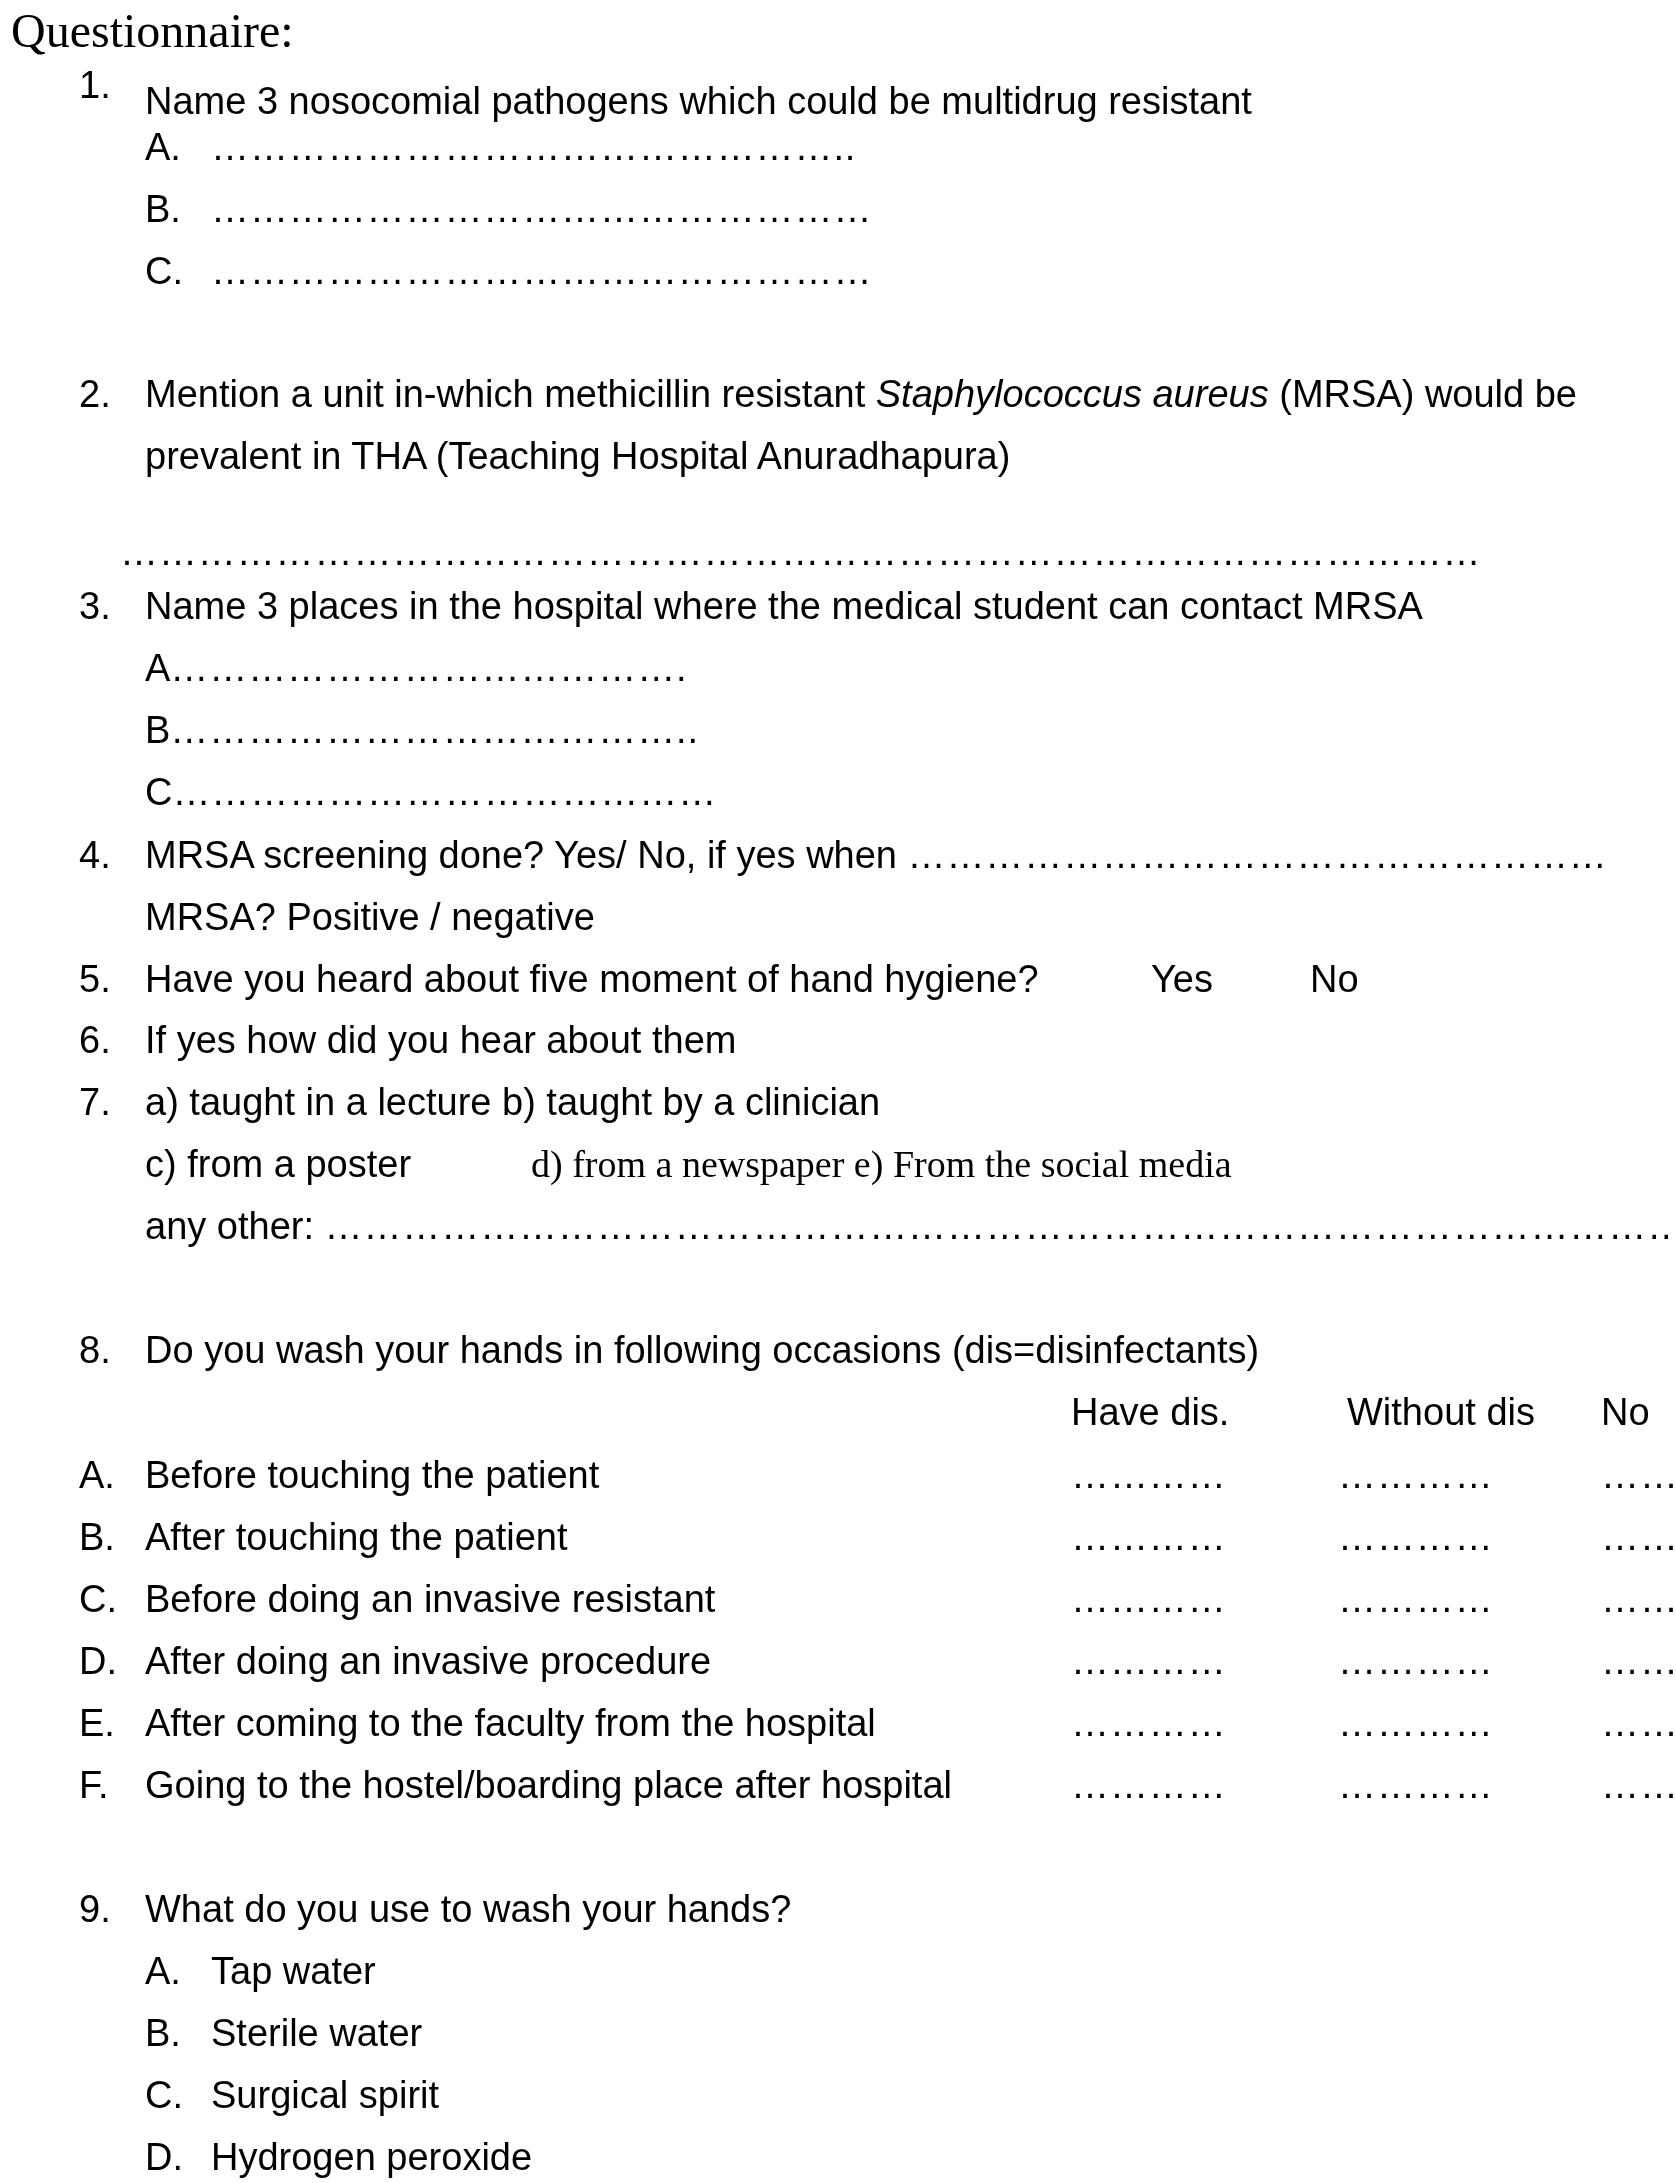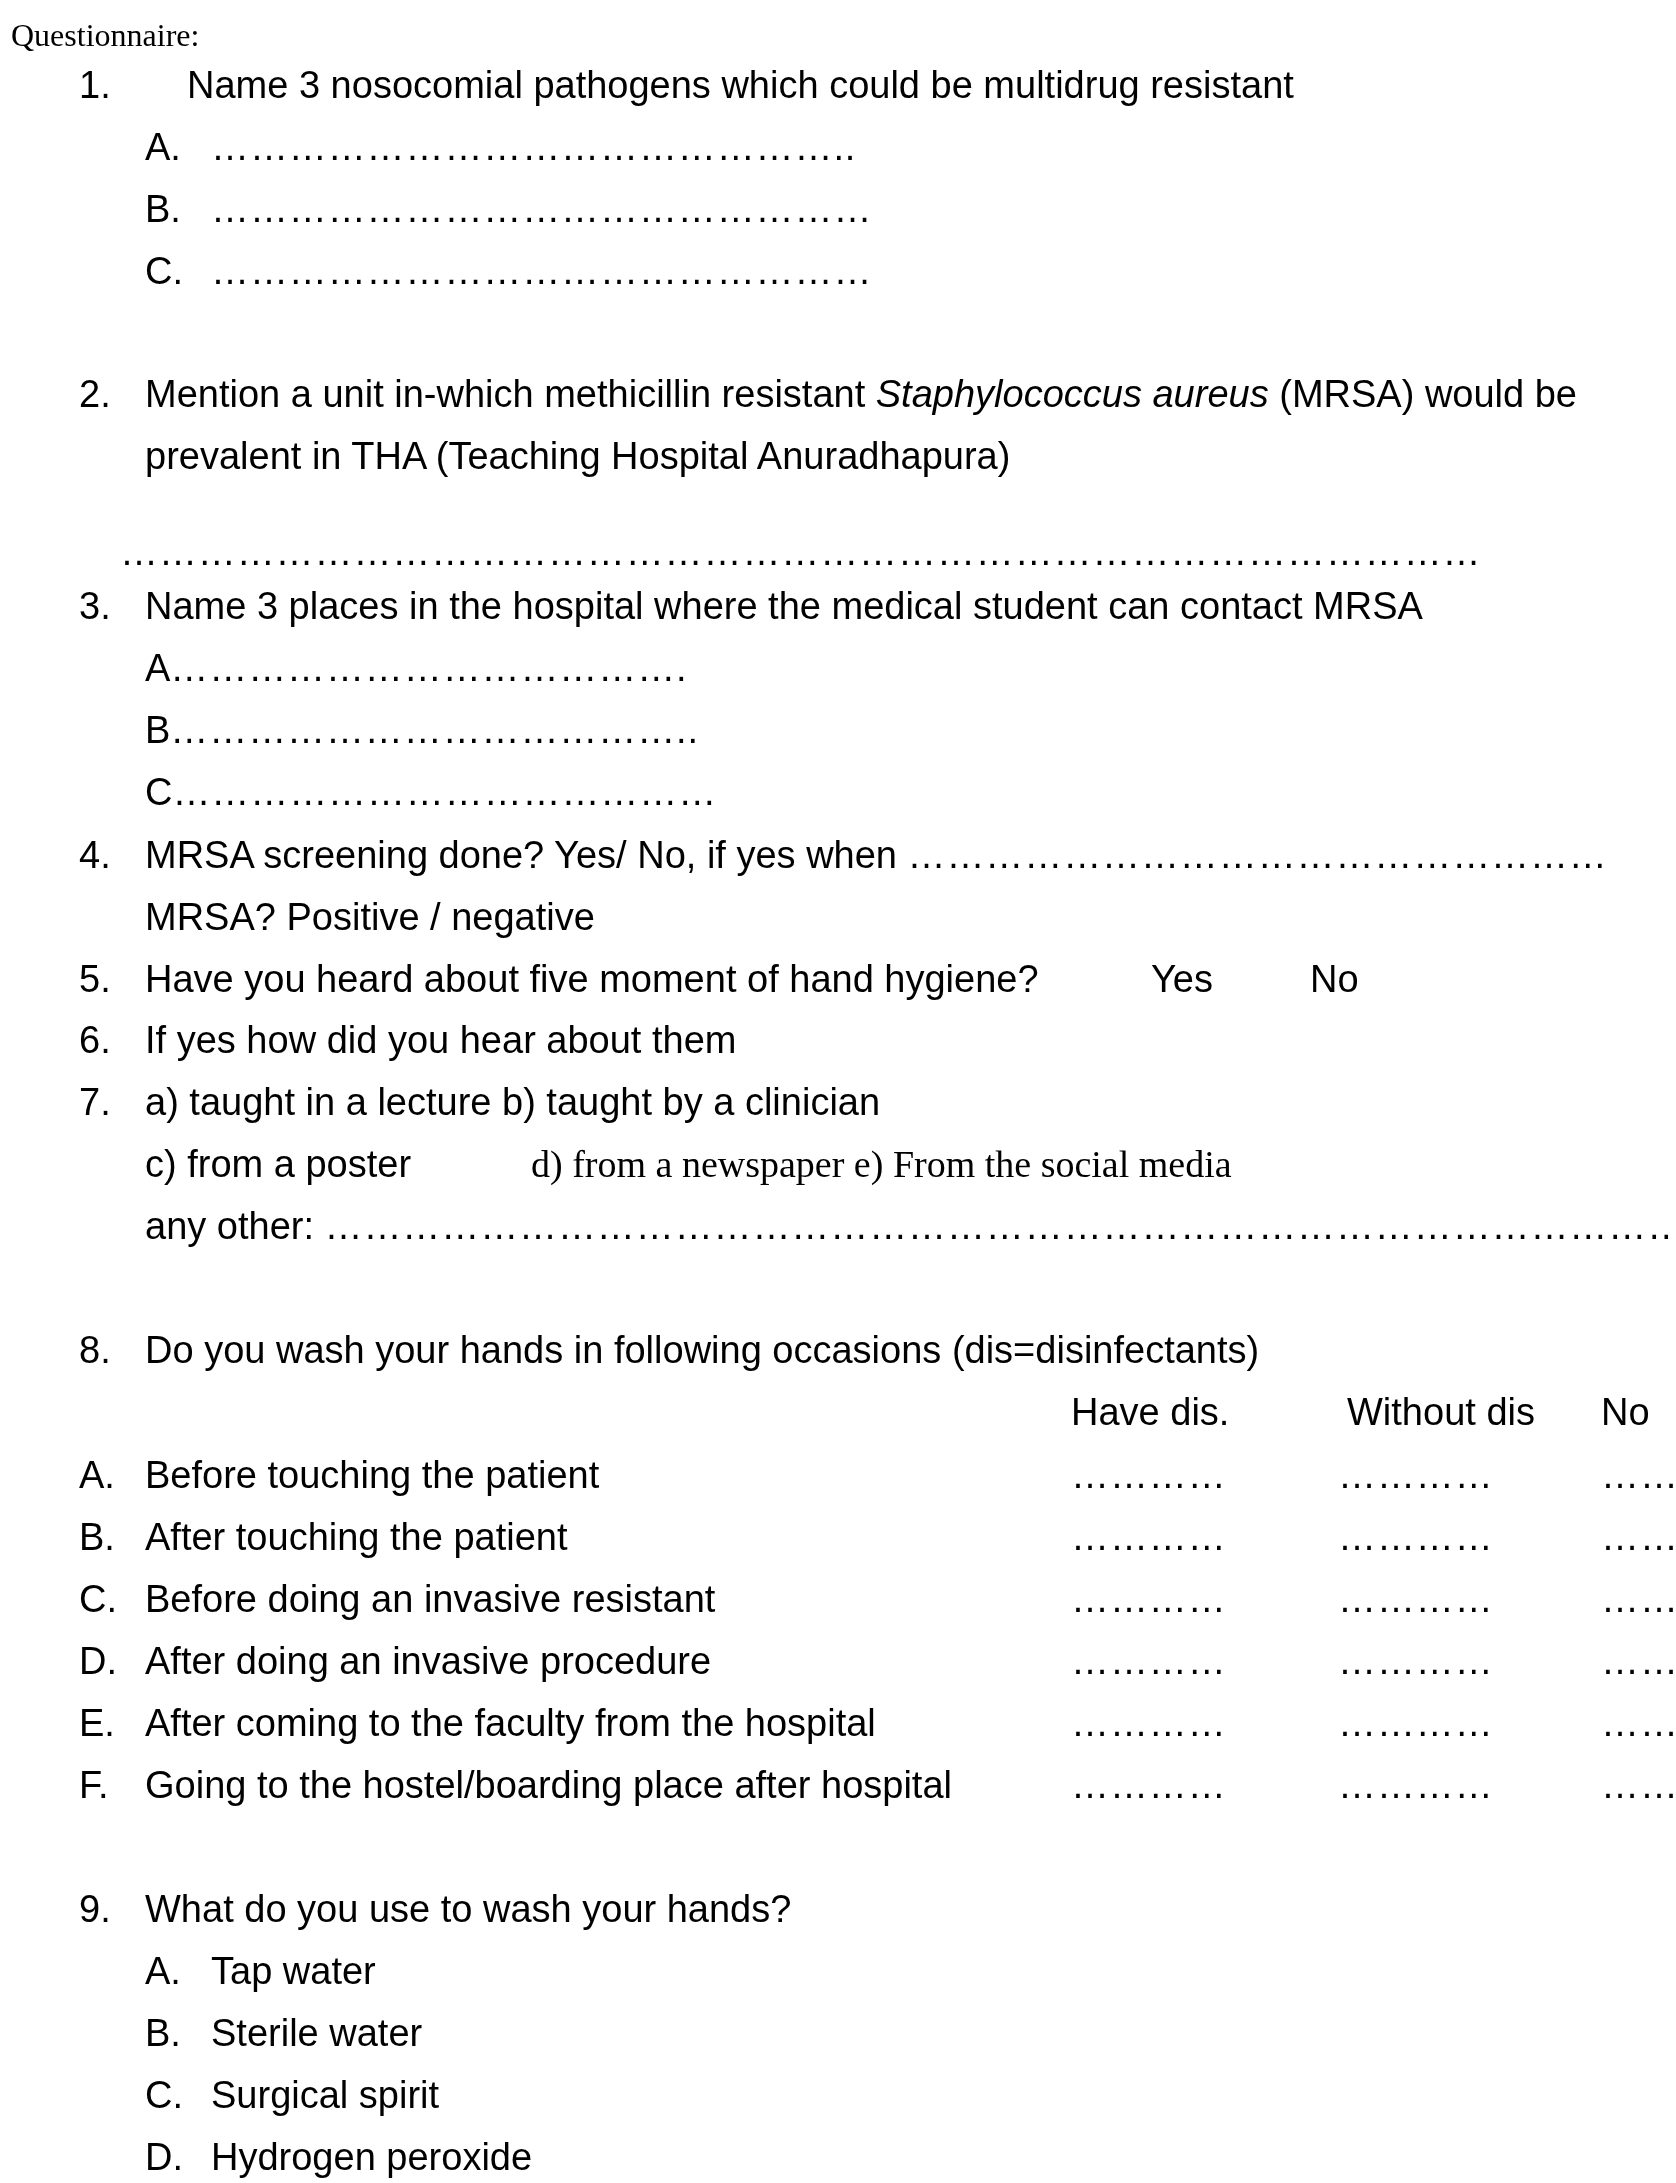--- a/index.html
+++ b/index.html
@@ -1,30 +1,30 @@
 <!DOCTYPE html>
 <html style="font-size:7px"><head>
 <meta charset="utf-8">
 <style>
   html, body { margin: 0; padding: 0; background: #ffffff; }
   body { width: 1677px; height: 2241px; position: relative; overflow: hidden; color: #000000;
          font-family: "Liberation Sans", sans-serif; }
   .ln { position: absolute; font-size: 38px; line-height: 1; white-space: nowrap; transform: translateY(-78%); }
-  .title { font-family: "Liberation Serif", serif; font-size: 32px; }
+  .title { font-family: "Liberation Serif", serif; font-size: 48px; }
   .dots { letter-spacing: 0.9px; }
   i { }
 </style>
 </head>
 <body>
 
 <div class="ln title" style="left:11px; top:44px;">Questionnaire:</div>
 
 <div>
   <div class="ln" style="left:79px; top:96px;">1.</div>
-  <div class="ln" style="left:145px; top:96px;margin-left:42px;">Name 3 nosocomial pathogens which could be multidrug resistant</div>
+  <div class="ln" style="left:145px; top:112px;">Name 3 nosocomial pathogens which could be multidrug resistant</div>
   <div class="ln" style="left:145px; top:158px;">A.</div>
   <div class="ln dots" style="left:211px; top:158px;">…………………………………………..</div>
   <div class="ln" style="left:145px; top:220px;">B.</div>
   <div class="ln dots" style="left:211px; top:220px;">……………………………………………</div>
   <div class="ln" style="left:145px; top:282px;">C.</div>
   <div class="ln dots" style="left:211px; top:282px;">……………………………………………</div>
 </div>
 
 <div>
   <div class="ln" style="left:79px; top:405px;">2.</div>

